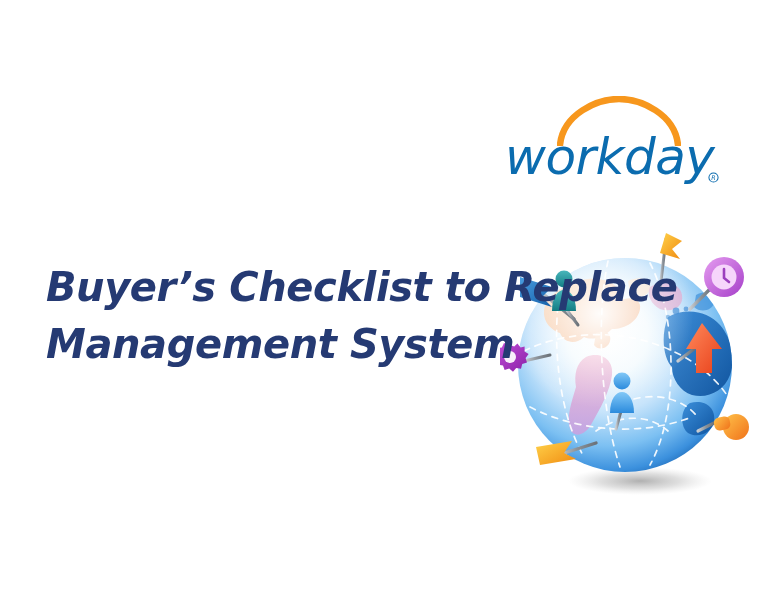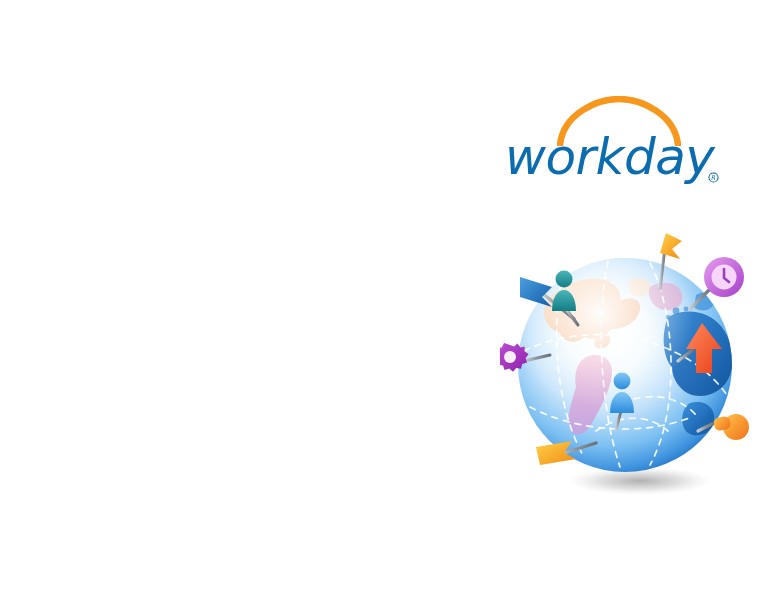--- a/index.html
+++ b/index.html
@@ -103,20 +103,22 @@
       <text x="0" y="44" font-family="DejaVu Sans, Liberation Sans, sans-serif" font-size="50" font-weight="400" letter-spacing="-0.5" fill="#0B6CAF">workday</text>
     </svg>
 
     <svg class="logo-reg" viewBox="0 0 12 12" aria-hidden="true">
       <circle cx="6" cy="6" r="5" fill="none" stroke="#0B6CAF" stroke-width="1.1"></circle>
       <text x="6" y="9" text-anchor="middle" font-family="DejaVu Sans, sans-serif" font-size="7" fill="#0B6CAF">R</text>
     </svg>
   </div>
 
   <h1 class="title">
+    <span class="title-line">Buyer’s Checklist to Replace</span>
+    <span class="title-line">Management System</span>
   </h1>
 
   <div class="illustration">
     <svg viewBox="0 0 266 290" aria-hidden="true">
       <defs>
         <radialGradient id="gGlobe" cx="42%" cy="36%" r="72%">
           <stop offset="0%" stop-color="#ffffff"></stop>
           <stop offset="26%" stop-color="#f2fafe"></stop>
           <stop offset="50%" stop-color="#c7e4fb"></stop>
           <stop offset="72%" stop-color="#7cc0f2"></stop>

